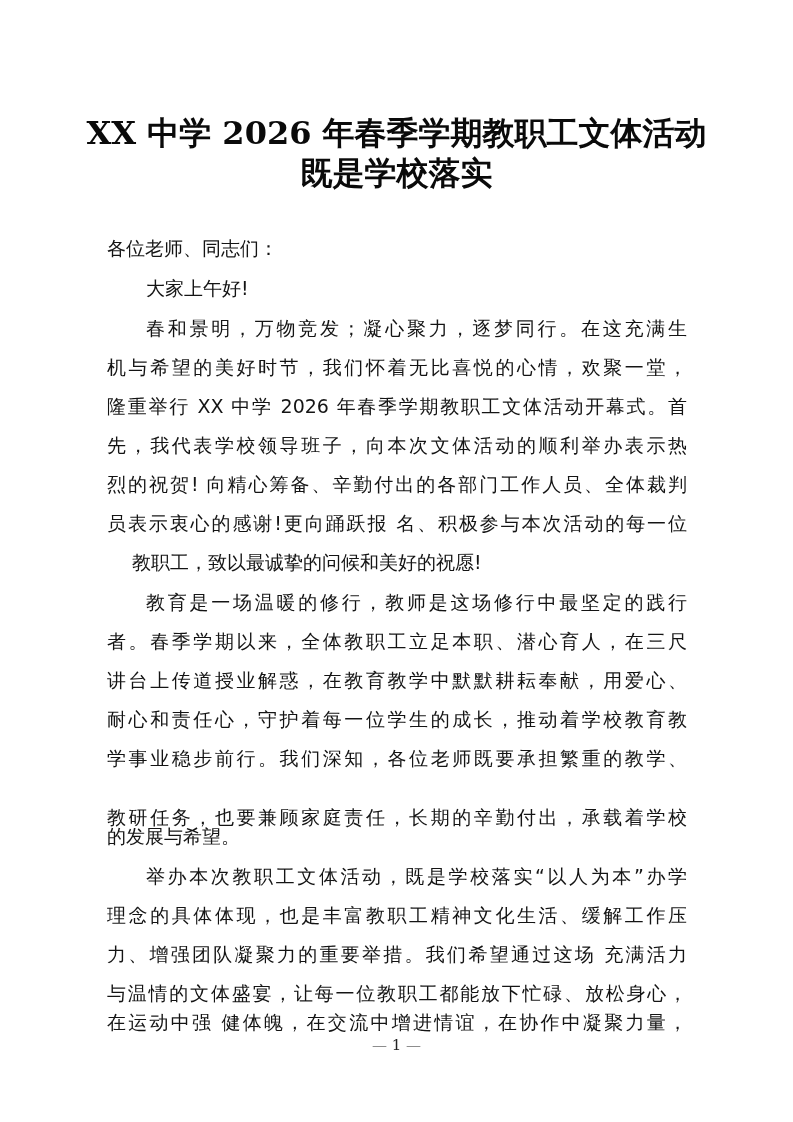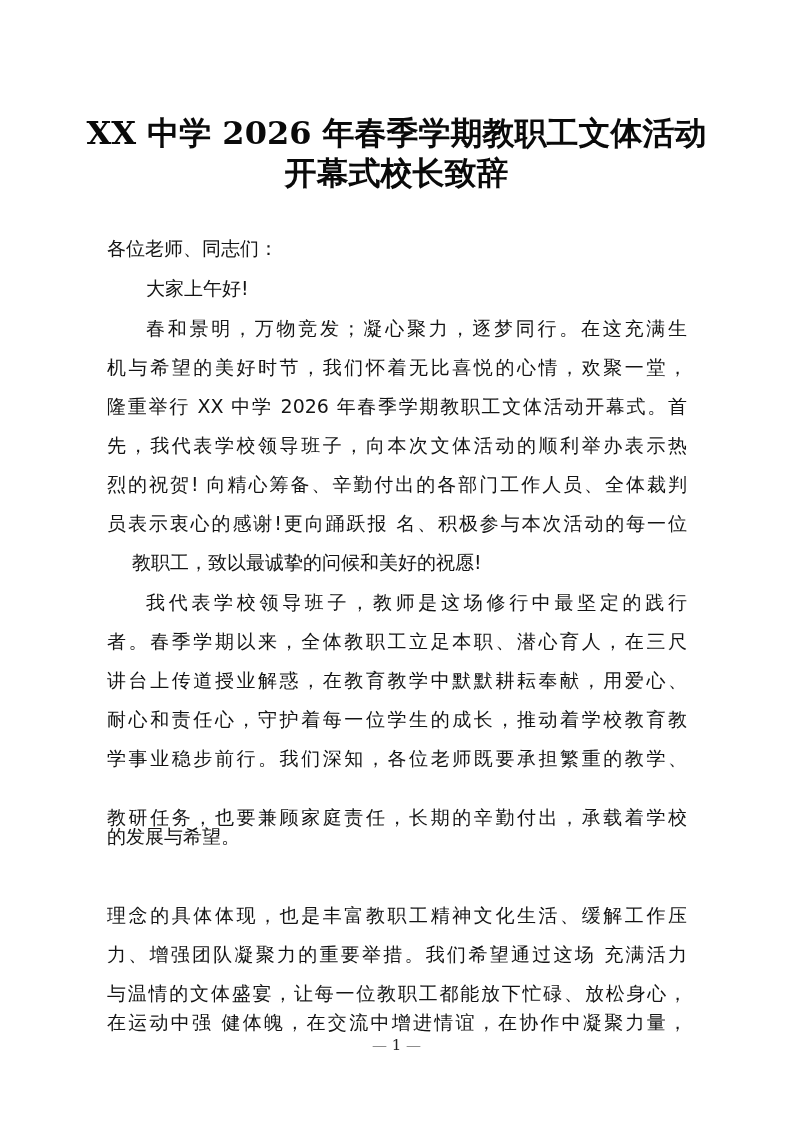--- a/index.html
+++ b/index.html
@@ -68,41 +68,42 @@
     .footer .dash {
       color: #8a8a8a;
     }
   </style>
 </head>
 <body>
 
 <div class="page">
 
   <div class="title title-line-1">XX 中学 2026 年春季学期教职工文体活动</div>
-  <div class="title title-line-2">开幕式校长致辞</div>
+  <div class="title title-line-2">既是学校落实</div>
 
   <div class="body-line short" style="top:236px;">各位老师、同志们：</div>
   <div class="body-line short indent" style="top:276px;">大家上午好!</div>
 
   <div class="body-line indent" style="top:316px;">春和景明，万物竞发；凝心聚力，逐梦同行。在这充满生</div>
   <div class="body-line" style="top:355px;">机与希望的美好时节，我们怀着无比喜悦的心情，欢聚一堂，</div>
   <div class="body-line" style="top:394px;">隆重举行 XX 中学 2026 年春季学期教职工文体活动开幕式。首</div>
   <div class="body-line" style="top:433px;">先，我代表学校领导班子，向本次文体活动的顺利举办表示热</div>
   <div class="body-line" style="top:472px;">烈的祝贺! 向精心筹备、辛勤付出的各部门工作人员、全体裁判</div>
   <div class="body-line" style="top:511px;">员表示衷心的感谢!更向踊跃报 名、积极参与本次活动的每一位</div>
   <div class="body-line short" style="top:550px;margin-left:25px;">教职工，致以最诚挚的问候和美好的祝愿!</div>
 
-  <div class="body-line indent" style="top:590px;">我代表学校领导班子，教师是这场修行中最坚定的践行</div>
+  <div class="body-line indent" style="top:590px;">教育是一场温暖的修行，教师是这场修行中最坚定的践行</div>
   <div class="body-line" style="top:629px;">者。春季学期以来，全体教职工立足本职、潜心育人，在三尺</div>
   <div class="body-line" style="top:668px;">讲台上传道授业解惑，在教育教学中默默耕耘奉献，用爱心、</div>
   <div class="body-line" style="top:707px;">耐心和责任心，守护着每一位学生的成长，推动着学校教育教</div>
   <div class="body-line" style="top:746px;">学事业稳步前行。我们深知，各位老师既要承担繁重的教学、</div>
   <div class="body-line" style="top:785px;margin-top:20px;">教研任务，也要兼顾家庭责任，长期的辛勤付出，承载着学校</div>
   <div class="body-line short" style="top:824px;">的发展与希望。</div>
 
+  <div class="body-line indent" style="top:864px;">举办本次教职工文体活动，既是学校落实“以人为本”办学</div>
   <div class="body-line" style="top:903px;">理念的具体体现，也是丰富教职工精神文化生活、缓解工作压</div>
   <div class="body-line" style="top:942px;">力、增强团队凝聚力的重要举措。我们希望通过这场 充满活力</div>
   <div class="body-line" style="top:981px;">与温情的文体盛宴，让每一位教职工都能放下忙碌、放松身心，</div>
   <div class="body-line" style="top:1020px; top:1010px;">在运动中强 健体魄，在交流中增进情谊，在协作中凝聚力量，</div>
 
   <div class="footer">
     <span class="dash">—</span>
     <span>1</span>
     <span class="dash">—</span>
   </div>

